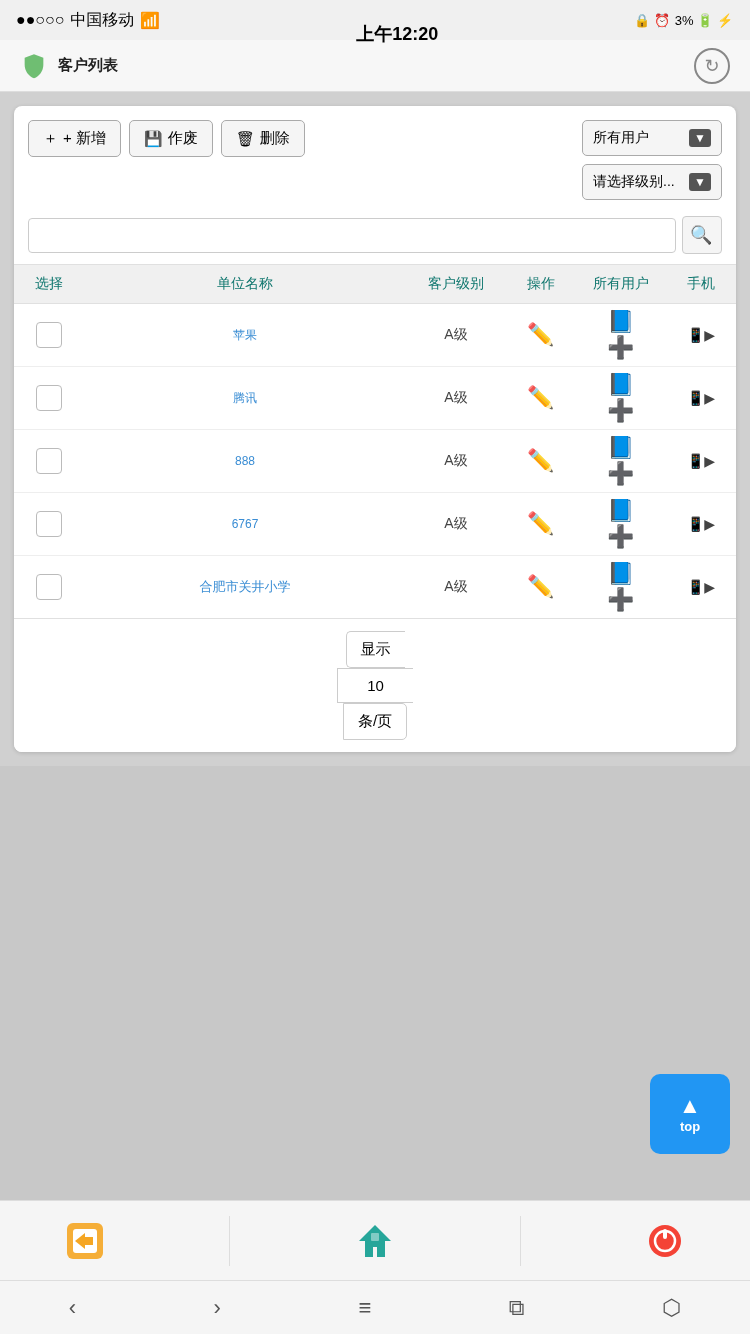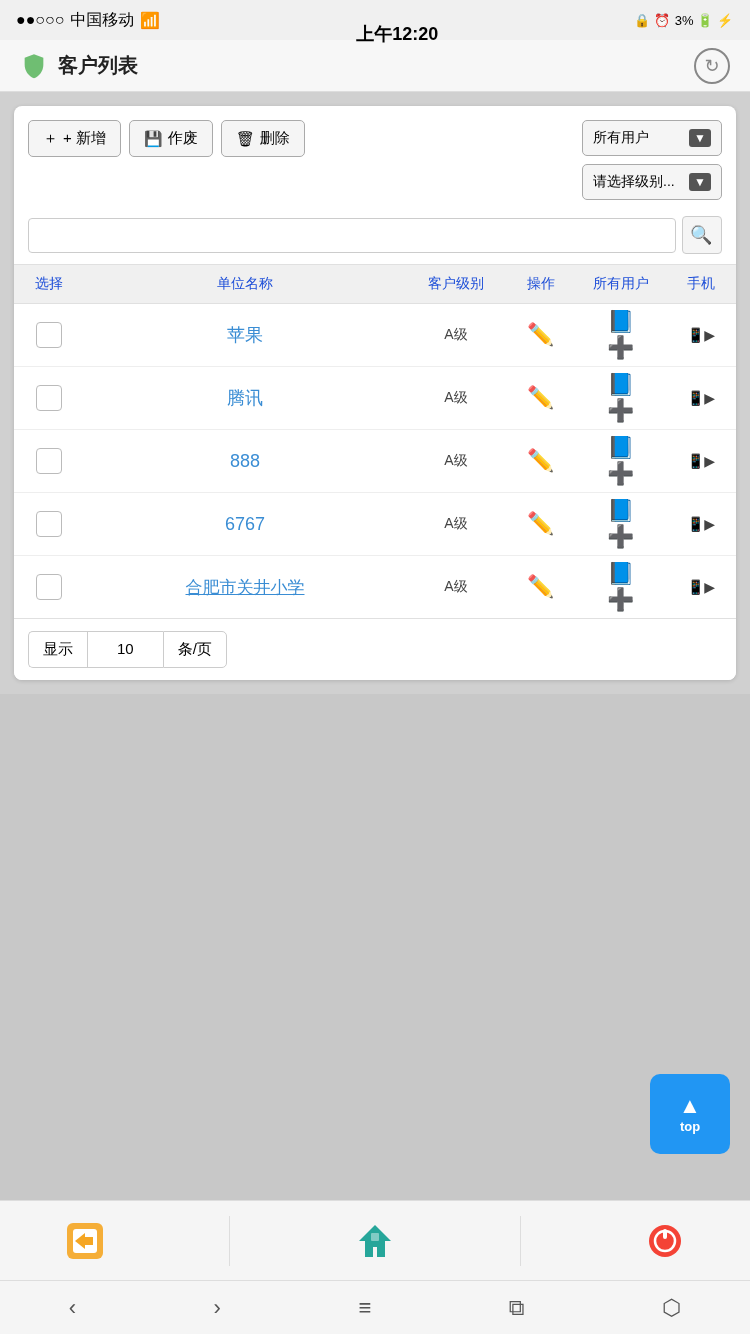--- a/index.html
+++ b/index.html
@@ -30,21 +30,21 @@
     .header {
       background: #f7f7f7;
       height: 52px;
       display: flex;
       align-items: center;
       justify-content: space-between;
       padding: 0 20px;
       border-bottom: 1px solid #ddd;
     }
     .header-left { display: flex; align-items: center; gap: 10px; }
-    .header-title { font-size: 20px; font-weight: 600; color: #222; }
+    .header-title { font-size: 15px; font-weight: 600; color: #222; }
     .refresh-btn {
       width: 36px; height: 36px;
       border: 2px solid #888;
       border-radius: 50%;
       display: flex; align-items: center; justify-content: center;
       font-size: 18px; color: #888;
       background: none; cursor: pointer;
     }
 
     
@@ -131,21 +131,21 @@
       display: grid;
       grid-template-columns: 70px 1fr 100px 70px 90px 70px;
       background: #f0f0f0;
       border-top: 1px solid #e0e0e0;
       border-bottom: 1px solid #e0e0e0;
       padding: 10px 0;
     }
     .table-header-cell {
       text-align: center;
       font-size: 14px;
-      color: #1d4ed8;
+      color: #0f766e;
       font-weight: 500;
     }
 
     .table-row {
       display: grid;
       grid-template-columns: 70px 1fr 100px 70px 90px 70px;
       border-bottom: 1px solid #eee;
       padding: 14px 0;
       align-items: center;
     }
@@ -166,42 +166,44 @@
       border-radius: 4px;
       background: #fff;
       cursor: pointer;
       appearance: none;
       -webkit-appearance: none;
     }
 
     .link-text {
       color: #3a8dd4;
       text-align: center;
-      font-size: 18px;
+      font-size: 12px;
     }
 
     .action-icon {
       width: 34px; height: 34px;
       display: inline-flex; align-items: center; justify-content: center;
       font-size: 22px;
       cursor: pointer;
     }
 
     .phone-icon {
       display: inline-flex; align-items: center; gap: 2px;
       cursor: pointer;
     }
 
     
     .pagination {
       display: flex;
+      align-items: center;
       padding: 12px 14px;
       border-top: 1px solid #e0e0e0;
       background: #fff;
       gap: 0;
+      flex-direction: column;
     }
     .page-label {
       border: 1px solid #ccc;
       padding: 8px 14px;
       font-size: 15px;
       border-right: none;
       border-radius: 5px 0 0 5px;
     }
     .page-num {
       border: 1px solid #ccc;
@@ -452,21 +454,21 @@
         <div class="cell">
           <span class="phone-icon">📱▶</span>
         </div>
       </div>
 
       <div class="table-row">
         <div class="cell">
           <input type="checkbox" class="checkbox" style="">
         </div>
         <div class="cell">
-          <span class="link-text" style="font-size:17px;text-decoration:underline;">合肥市关井小学</span>
+          <span class="link-text" style="font-size:13px;">合肥市关井小学</span>
         </div>
         <div class="cell">A级</div>
         <div class="cell">
           <span class="action-icon">✏️</span>
         </div>
         <div class="cell">
           <span class="action-icon">📘➕</span>
         </div>
         <div class="cell">
           <span class="phone-icon">📱▶</span>

